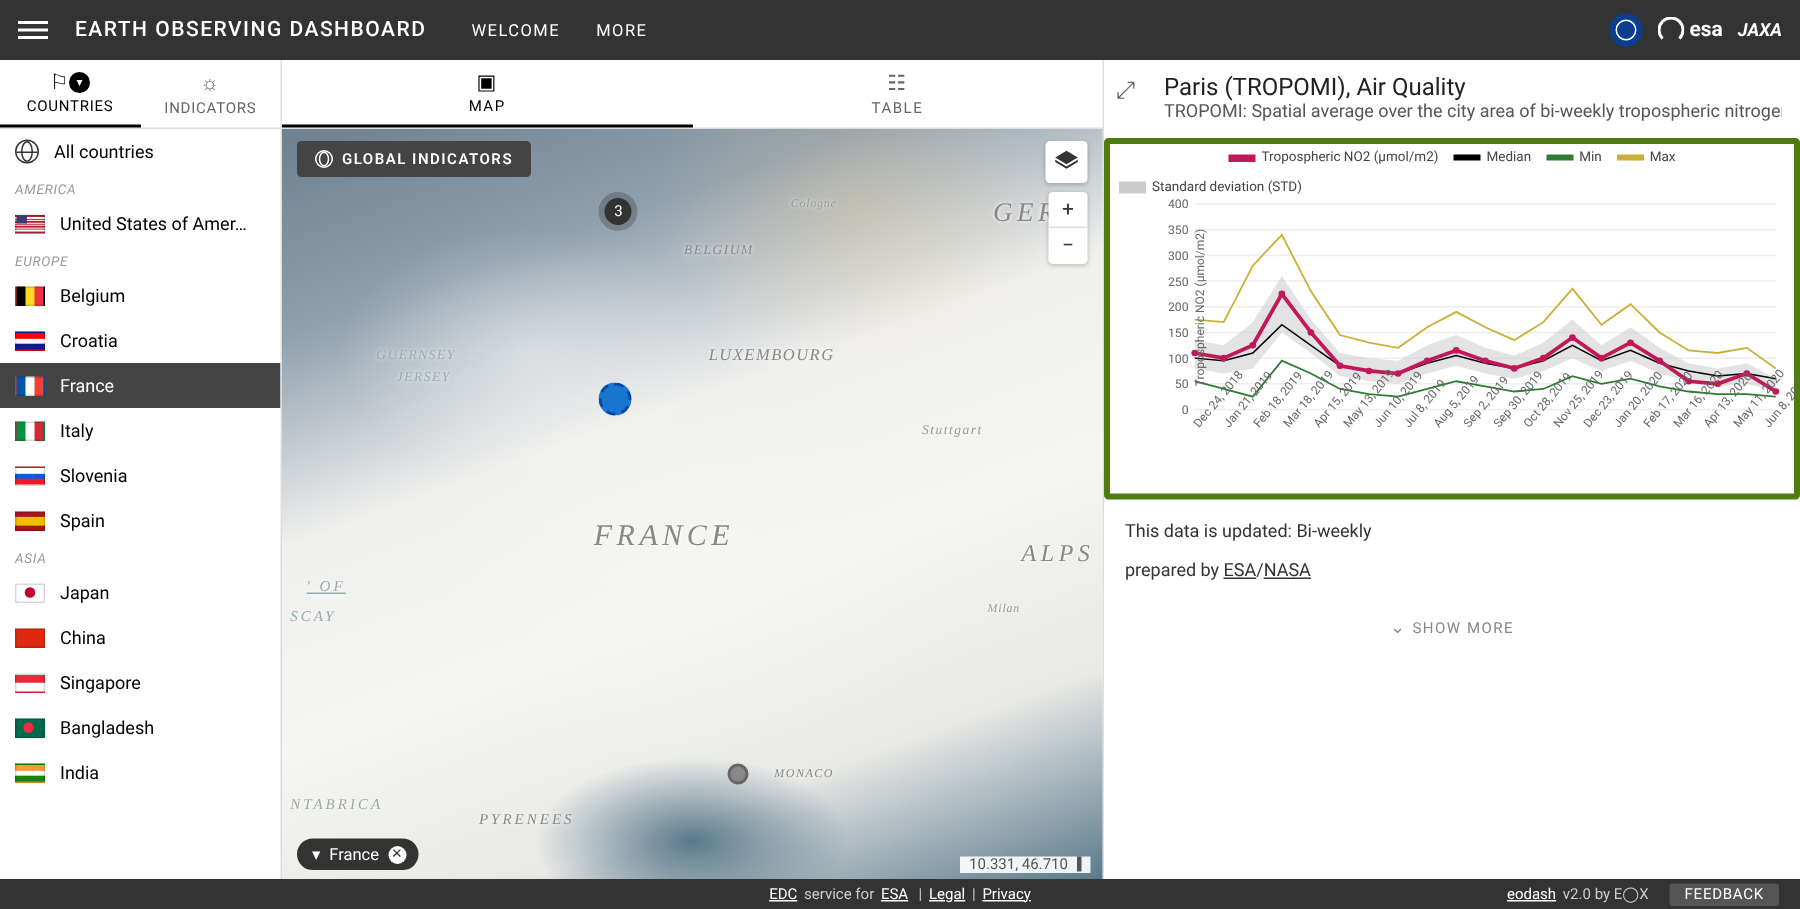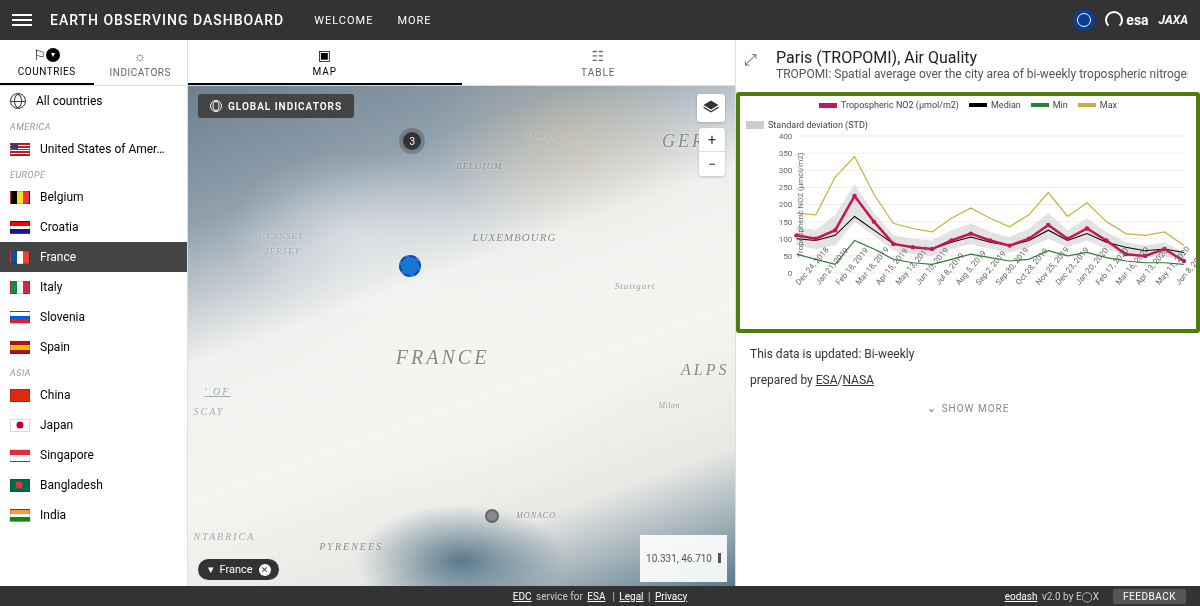--- a/index.html
+++ b/index.html
@@ -94,21 +94,21 @@
   .global-ind .globe-ic{width:12px;height:12px;border:1.5px solid #fff;border-radius:50%;position:relative;}
   .global-ind .globe-ic::before{content:"";position:absolute;left:50%;top:0;bottom:0;width:5px;border:1px solid #fff;border-radius:50%;transform:translateX(-50%);}
   
   .layers-btn { position:absolute; right:10px; top:8px; width:28px; height:28px; background:#fff; border-radius:3px; box-shadow:0 1px 3px rgba(0,0,0,0.2); display:flex; align-items:center; justify-content:center; cursor:pointer;}
   .zoom-ctrl { position:absolute; right:10px; top:42px; width:26px; background:#fff; border-radius:3px; box-shadow:0 1px 3px rgba(0,0,0,0.2); }
   .zoom-ctrl div { height:24px; display:flex; align-items:center; justify-content:center; cursor:pointer; font-size:14px; color:#333;}
   .zoom-ctrl div:first-child { border-bottom:1px solid #ddd;}
   
   .filter-chip { position:absolute; left:10px; bottom:6px; background:#333; color:#fff; font-size:11px; padding:4px 8px 4px 10px; border-radius:12px; display:flex; align-items:center; gap:6px;}
   .filter-chip .x{width:12px;height:12px;background:#fff;color:#333;border-radius:50%;font-size:9px;display:flex;align-items:center;justify-content:center;cursor:pointer;}
-  .coords { position:absolute; right:8px; bottom:4px; background:rgba(255,255,255,0.9); font-size:10px; color:#555; padding:18px 6px; display:flex; align-items:flex-start; gap:6px;}
+  .coords { position:absolute; right:8px; bottom:4px; background:rgba(255,255,255,0.9); font-size:10px; color:#555; padding:0 6px; display:flex; align-items:flex-start; gap:6px;}
   .coords .i{width:3px;height:10px;background:#555;}
   
   
   .right { width: 465px; border-left:1px solid #ddd; display:flex; flex-direction:column; overflow:hidden;}
   .detail-header { padding: 8px 12px 6px 40px; position:relative; border-bottom:1px solid transparent;}
   .expand-ic { position:absolute; left:8px; top:10px; font-size:16px; color:#666; cursor:pointer;}
   .detail-title { font-size:16px; font-weight:400; color:#222;}
   .detail-sub { font-size:12px; color:#555; white-space:nowrap; overflow:hidden;}
   
   .chart-box { margin:4px 0 8px; border:4px solid #4d7c0f; border-radius:3px; padding:4px 6px 2px 6px; }
@@ -126,21 +126,21 @@
   svg.plot { width:100%; height:100%; }
   .xaxis { display:flex; margin-left:26px; height:50px; position:relative;}
   .xaxis span { position:absolute; font-size:8px; color:#666; transform:rotate(-50deg); transform-origin:left top; white-space:nowrap;}
   
   .detail-body { padding: 6px 14px; font-size:12.5px; color:#333; overflow:hidden;}
   .updated { font-size:12px; color:#333; margin-bottom:12px;}
   .section-title { font-size:16px; font-weight:700; margin-bottom:10px;}
   .prepared { font-size:12px; margin-bottom:12px;}
   .prepared a { color:#333; text-decoration:underline;}
   .body-text { font-size:12.5px; color:#555; line-height:1.45;}
-  .show-more { text-align:center; font-size:10px; letter-spacing:1px; color:#888; margin-top:14px; cursor:pointer;}
+  .show-more { text-align:center; font-size:10px; letter-spacing:1px; color:#888; margin-top:24px; cursor:pointer;}
   .show-more::before{content:"⌄ "; font-size:12px;}
   
   
   .footer { height:20px; background:#333; color:#ccc; font-size:10px; display:flex; align-items:center; padding:0 14px; }
   .footer a { color:#fff; text-decoration:underline; margin:0 2px; cursor:pointer;}
   .footer .f-center{position:absolute; left:50%; transform:translateX(-50%);}
   .footer .f-right{margin-left:auto; display:flex; gap:14px; align-items:center;}
   .feedback{background:#555;padding:2px 10px;border-radius:2px;color:#fff;letter-spacing:0.5px;}
 </style>
 </head>
@@ -211,26 +211,26 @@
       <div class="cl-row">
           <span class="flag si"></span>
           <span>Slovenia</span>
         </div>
       <div class="cl-row">
           <span class="flag es"></span>
           <span>Spain</span>
         </div>
       <div class="region-label">ASIA</div>
       <div class="cl-row">
+          <span class="flag jp"></span>
+          <span>Japan</span>
+        </div>
+      <div class="cl-row">
           <span class="flag cn"></span>
           <span>China</span>
-        </div>
-      <div class="cl-row">
-          <span class="flag jp"></span>
-          <span>Japan</span>
         </div>
       <div class="cl-row">
           <span class="flag sg"></span>
           <span>Singapore</span>
         </div>
       <div class="cl-row">
           <span class="flag bd"></span>
           <span>Bangladesh</span>
         </div>
       <div class="cl-row">

